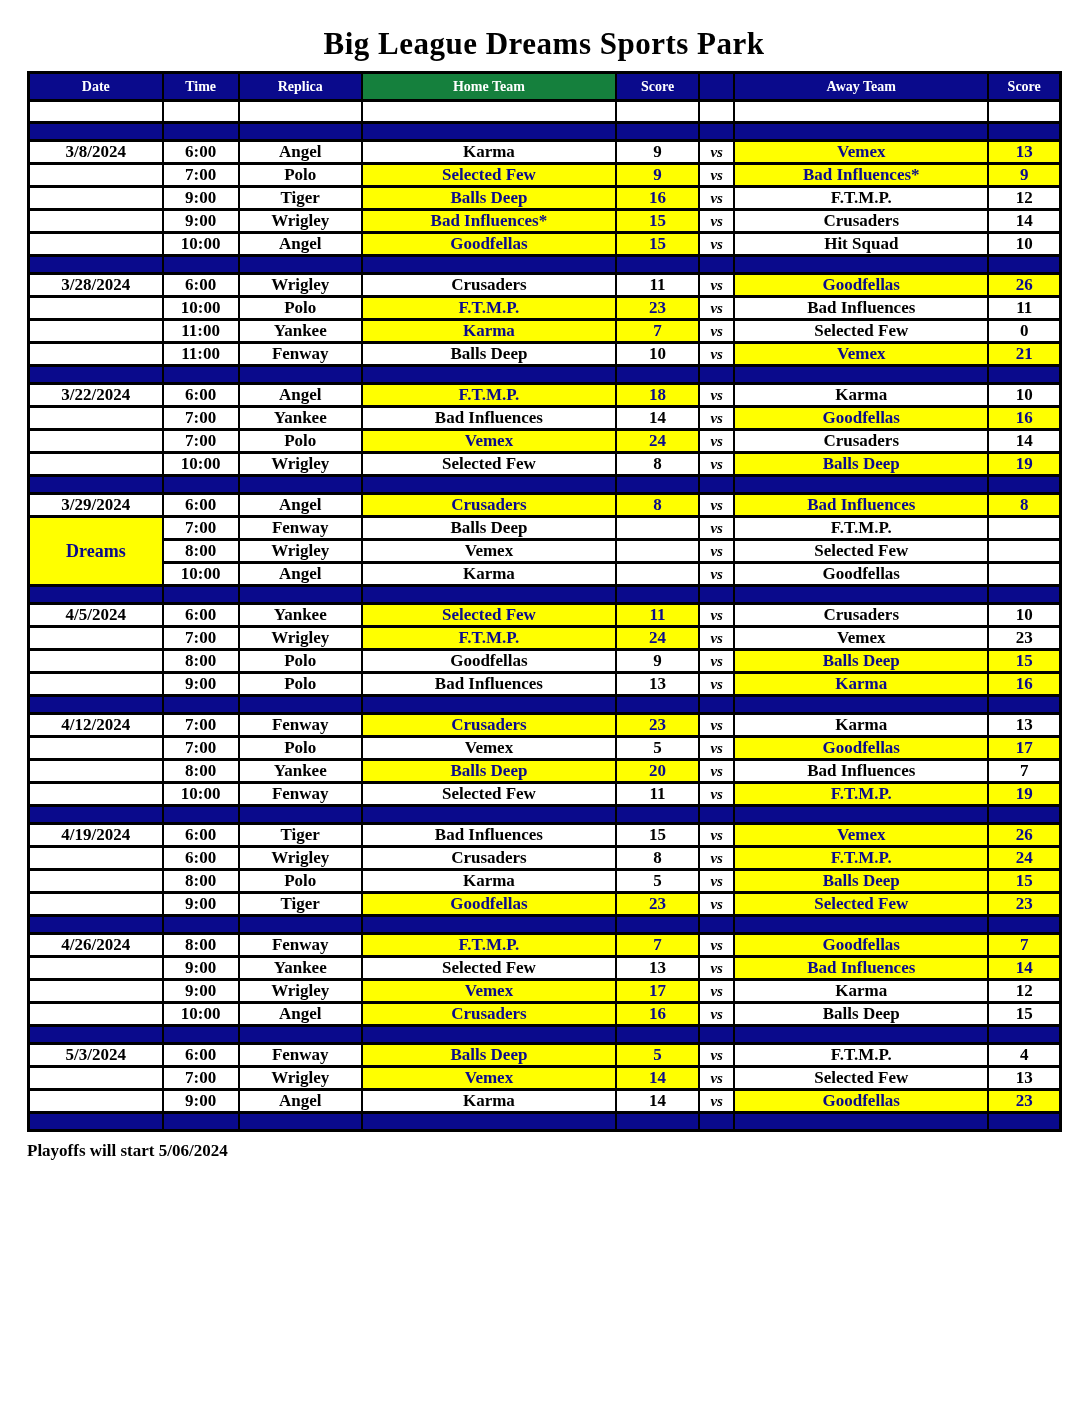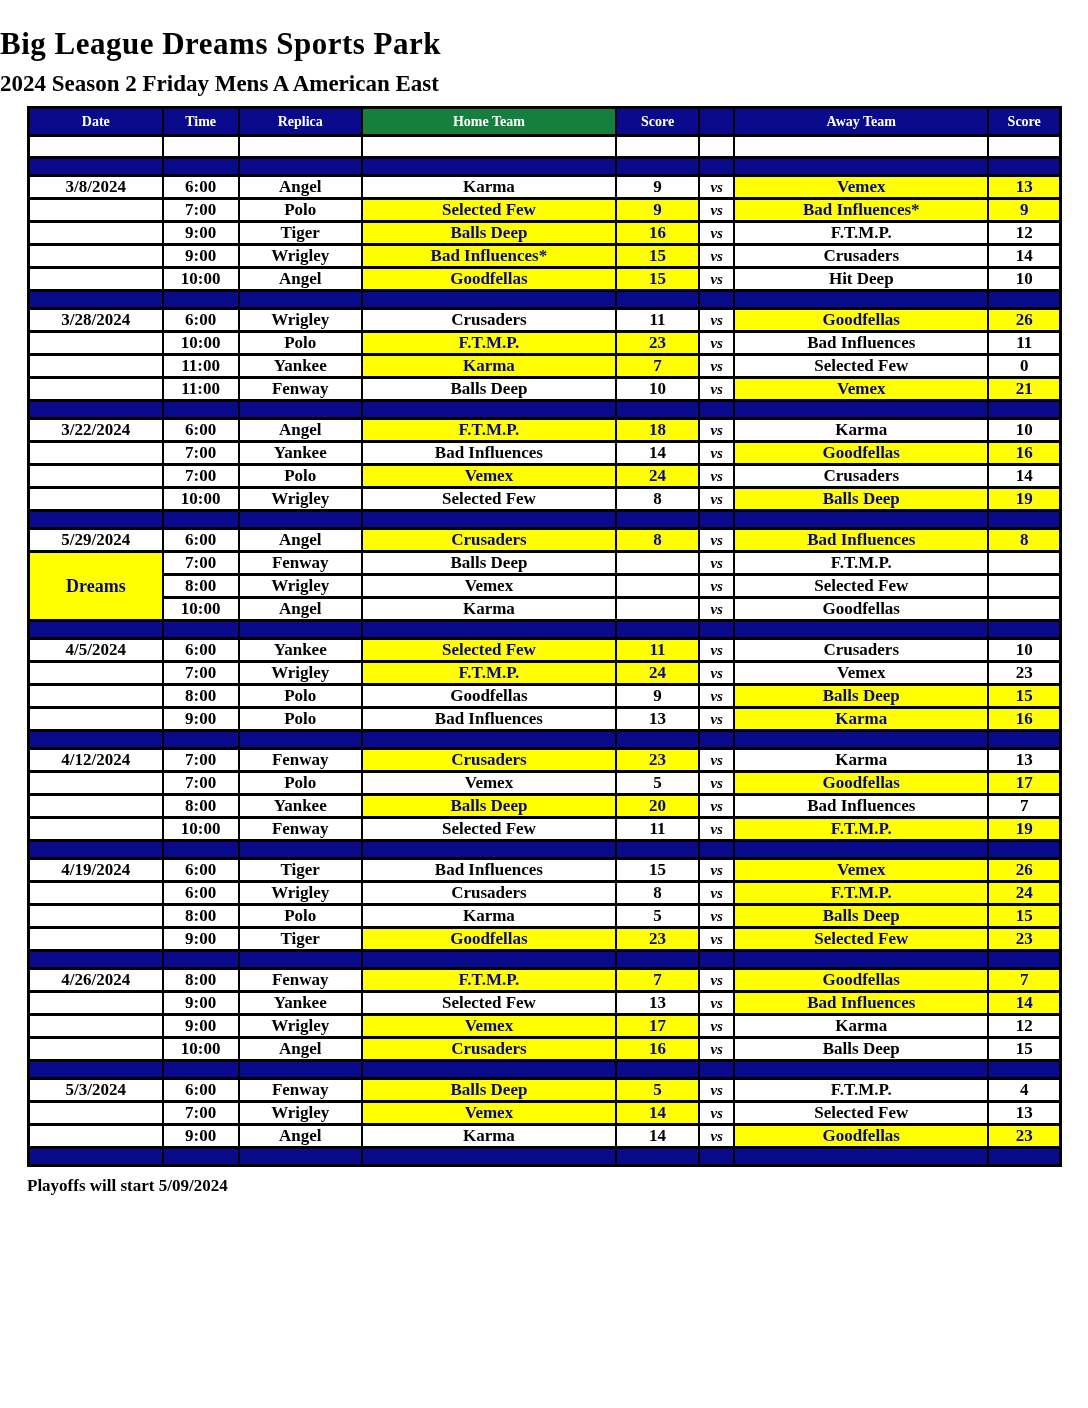--- a/index.html
+++ b/index.html
@@ -1,21 +1,21 @@
 <!DOCTYPE html>
 <html><head>
 <meta charset="utf-8">
 <style>
   html,body{margin:0;padding:0;}
   body{
     width:1088px;height:1408px;background:#ffffff;
     font-family:"Liberation Serif","DejaVu Serif",serif;
     color:#000;
   }
-  .titles{text-align:left;}
+  .titles{text-align:center;}
   .title{font-size:31px;font-weight:bold;margin:26px 0 0 0;letter-spacing:0.5px;}
   .subtitle{font-size:23px;font-weight:bold;margin:9px 0 0 0;}
   .note{font-size:16px;font-weight:bold;font-style:italic;margin:10px 0 0 0;}
   table#schedule-table{
     border-collapse:collapse;table-layout:fixed;
     width:1035px;margin:9px 0 0 27px;
     border:3px solid #000;
   }
   #schedule-table th,#schedule-table td{
     border:2px solid #000;border-top-width:3px;border-bottom-width:3px;
@@ -29,21 +29,20 @@
   .game-row td{height:23px;font-size:17px;background:#fff;}
   .game-row td.vs{font-size:15px;font-style:italic;}
   .game-row td.rainout{font-size:18px;}
   .footer{font-size:17px;font-weight:bold;margin:9px 0 0 27px;}
 </style>
 </head>
 <body>
 
 <div class="titles">
   <div class="title">Big League Dreams Sports Park</div>
-  <div class="subtitle">2024 Season 2 Friday Mens A American East</div>
 </div>
 
 <table id="schedule-table">
   <colgroup id="schedule-cols">
       <col style="width: 134px;">
       <col style="width: 76px;">
       <col style="width: 123px;">
       <col style="width: 254px;">
       <col style="width: 83px;">
       <col style="width: 35px;">
@@ -121,21 +120,21 @@
         <td>Crusaders</td>
         <td>14</td>
       </tr>
       <tr class="game-row">
         <td class="date"></td>
         <td class="time">10:00</td>
         <td class="replica">Angel</td>
         <td style="background: rgb(255, 255, 0); color: rgb(10, 10, 140);">Goodfellas</td>
         <td style="background: rgb(255, 255, 0); color: rgb(10, 10, 140);">15</td>
         <td class="vs">vs</td>
-        <td>Hit Deep</td>
+        <td>Hit Squad</td>
         <td>10</td>
       </tr>
       <tr class="sep-row">
         <td style="background: rgb(10, 10, 140);"></td>
         <td style="background: rgb(10, 10, 140);"></td>
         <td style="background: rgb(10, 10, 140);"></td>
         <td style="background: rgb(10, 10, 140);"></td>
         <td style="background: rgb(10, 10, 140);"></td>
         <td style="background: rgb(10, 10, 140);"></td>
         <td style="background: rgb(10, 10, 140);"></td>
@@ -235,21 +234,21 @@
         <td style="background: rgb(10, 10, 140);"></td>
         <td style="background: rgb(10, 10, 140);"></td>
         <td style="background: rgb(10, 10, 140);"></td>
         <td style="background: rgb(10, 10, 140);"></td>
         <td style="background: rgb(10, 10, 140);"></td>
         <td style="background: rgb(10, 10, 140);"></td>
         <td style="background: rgb(10, 10, 140);"></td>
         <td style="background: rgb(10, 10, 140);"></td>
       </tr>
       <tr class="game-row">
-        <td class="date">5/29/2024</td>
+        <td class="date">3/29/2024</td>
         <td class="time">6:00</td>
         <td class="replica">Angel</td>
         <td style="background: rgb(255, 255, 0); color: rgb(10, 10, 140);">Crusaders</td>
         <td style="background: rgb(255, 255, 0); color: rgb(10, 10, 140);">8</td>
         <td class="vs">vs</td>
         <td style="background: rgb(255, 255, 0); color: rgb(10, 10, 140);">Bad Influences</td>
         <td style="background: rgb(255, 255, 0); color: rgb(10, 10, 140);">8</td>
       </tr>
       <tr class="game-row">
         <td class="rainout" rowspan="3" style="background: rgb(255, 255, 0); color: rgb(10, 10, 140);">Dreams</td>
@@ -525,13 +524,13 @@
         <td style="background: rgb(10, 10, 140);"></td>
         <td style="background: rgb(10, 10, 140);"></td>
         <td style="background: rgb(10, 10, 140);"></td>
         <td style="background: rgb(10, 10, 140);"></td>
         <td style="background: rgb(10, 10, 140);"></td>
         <td style="background: rgb(10, 10, 140);"></td>
       </tr>
     </tbody>
 </table>
 
-<div class="footer">Playoffs will start 5/09/2024</div>
+<div class="footer">Playoffs will start 5/06/2024</div>
 
 </body></html>

